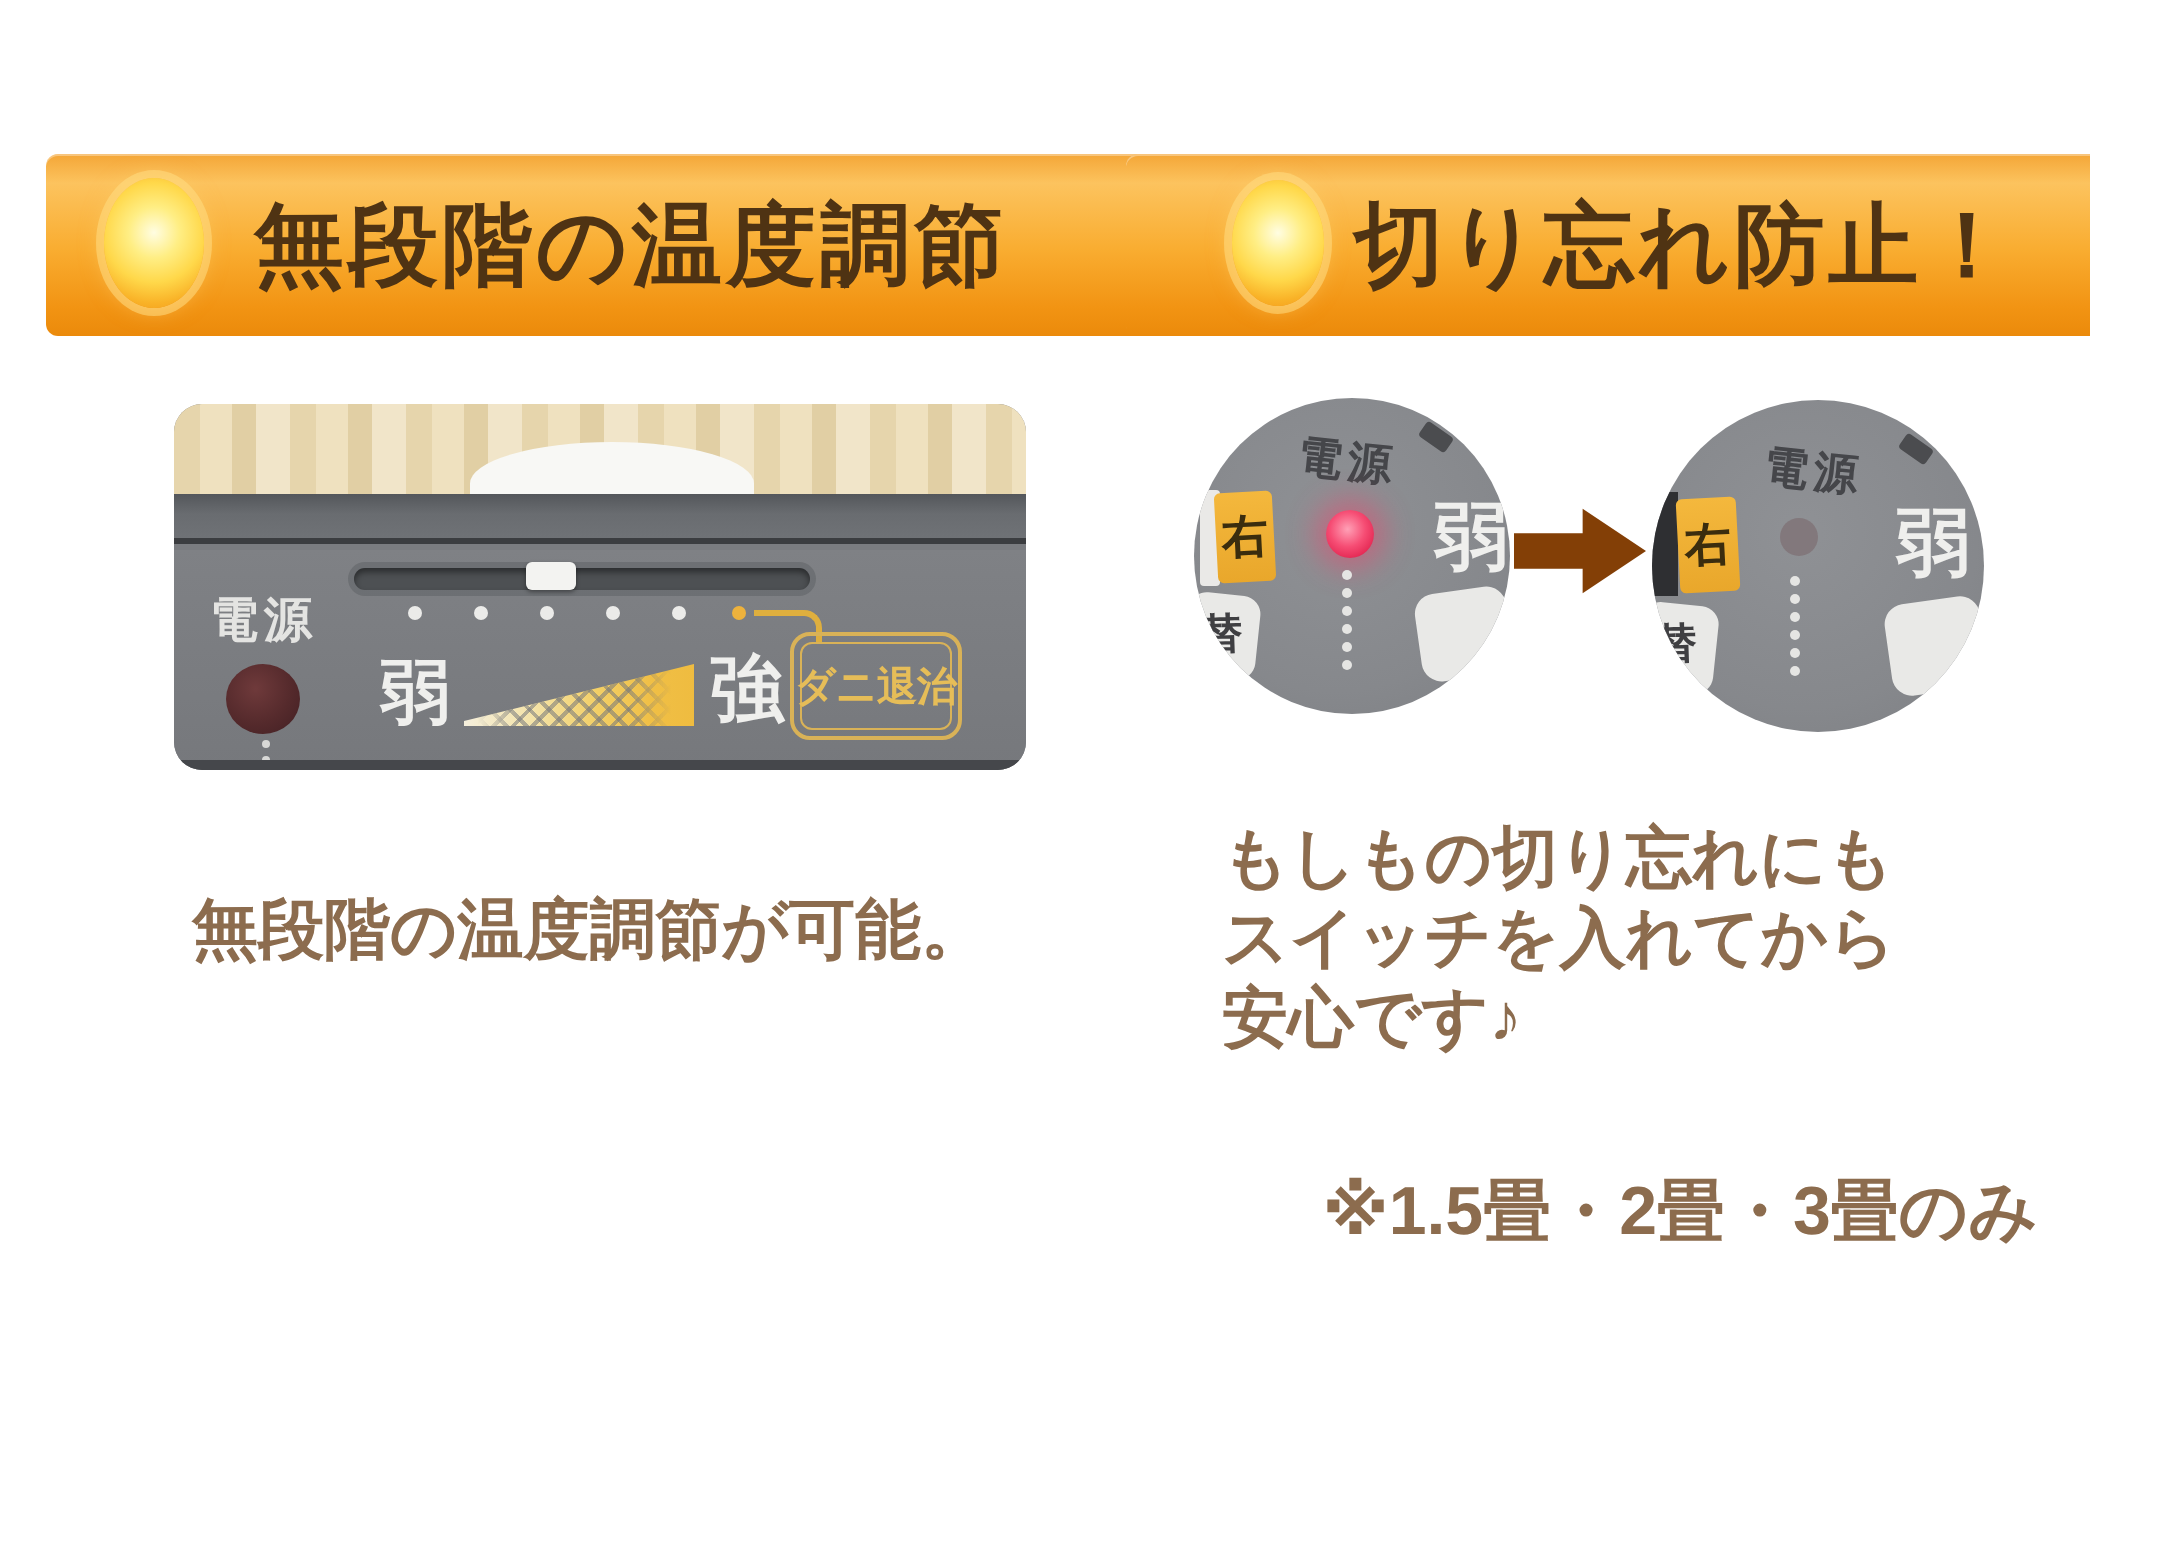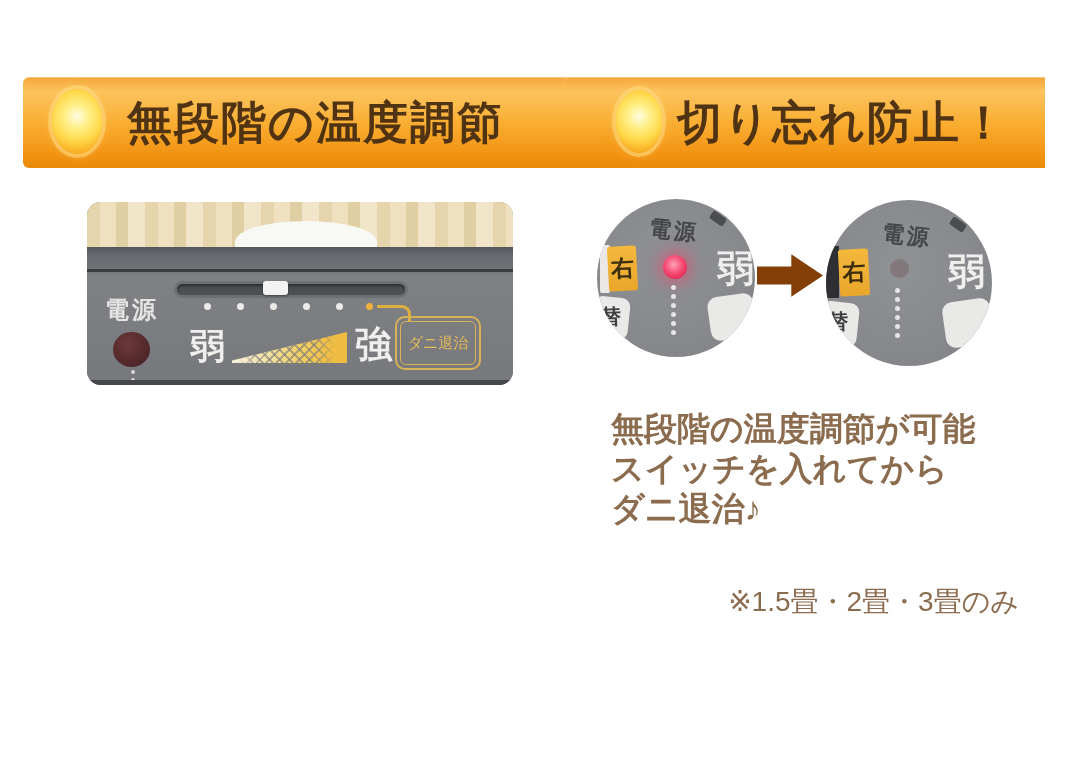--- a/index.html
+++ b/index.html
@@ -58,29 +58,29 @@
   .wedge::after { content:""; position:absolute; inset:0;
     background:
       repeating-linear-gradient(45deg, rgba(118,120,124,.55) 0 2px, transparent 2px 7px),
       repeating-linear-gradient(-45deg, rgba(118,120,124,.55) 0 2px, transparent 2px 7px);
     -webkit-mask-image:linear-gradient(90deg, transparent 6%, #000 22% 72%, transparent 90%);
     mask-image:linear-gradient(90deg, transparent 6%, #000 22% 72%, transparent 90%); }
   .dani-box { position:absolute; left:308px; top:114px; width:86px; height:54px;
     border:2px solid #d9b257; border-radius:10px; }
   .dani-inner { position:absolute; inset:3px; border:1px solid #d9b257; border-radius:6px;
     display:flex; align-items:center; justify-content:center; }
-  .dani-text { font-size:15px; font-weight:normal; color:#e6bd58; white-space:nowrap; }
+  .dani-text { font-size:20px; font-weight:bold; color:#e6bd58; white-space:nowrap; }
 
   
   .caption { position:absolute; color:#8c6c4e; font-size:33px; line-height:40px;
     font-weight:bold; letter-spacing:0; white-space:nowrap; }
   .cap-left  { left:96px;  top:445px; }
   .cap-right { left:611px; top:409px; }
   .footnote { position:absolute; left:611px; top:583px; width:408px; text-align:right;
-    color:#8c6c4e; font-size:28px; font-weight:normal; white-space:nowrap; }
+    color:#8c6c4e; font-size:34px; font-weight:bold; white-space:nowrap; }
 
   
   .circle { position:absolute; border-radius:50%; overflow:hidden;
     background:radial-gradient(circle at 45% 40%, #8f9195 0%, #86888c 65%, #7d7f83 100%); }
   .c-on  { left:597px; top:199px; width:158px; height:158px; }
   .c-off { left:826px; top:200px; width:166px; height:166px; }
   .c-power { position:absolute; font-size:22px; font-weight:bold; color:#45464a;
     letter-spacing:3px; transform:rotate(6deg); }
   .c-on  .c-power { left:52px; top:17px; }
   .c-off .c-power { left:56px; top:21px; }
@@ -159,20 +159,21 @@
 
     <div class="dani-box">
       <div class="dani-inner">
         <span class="dani-text">ダニ退治</span>
       </div>
     </div>
     <div class="photo-bottom-edge"></div>
   </div>
 
   <div class="caption cap-left">
+    <div>無段階の温度調節が可能。</div>
   </div>
 
   <div class="circle c-on">
     <div class="sliver"></div>
     <div class="rbox">
       <span>右</span>
     </div>
     <div class="c-power">電源</div>
     <div class="led-on"></div>
     <div class="c-dot" style="left:74px; top:86px;"></div>
@@ -206,20 +207,20 @@
     <div class="c-dot" style="left:69px; top:133px;"></div>
     <div class="c-weak">弱</div>
     <div class="blshape">
       <span>替</span>
     </div>
     <div class="brshape"></div>
     <div class="trmark"></div>
   </div>
 
   <div class="caption cap-right">
-    <div>無段階の温度調節が可能</div>
+    <div>もしもの切り忘れにも</div>
     <div>スイッチを入れてから</div>
-    <div>ダニ退治♪</div>
+    <div>安心です♪</div>
   </div>
 
   <div class="footnote">※1.5畳・2畳・3畳のみ</div>
 
 </div>
 
 </body></html>

